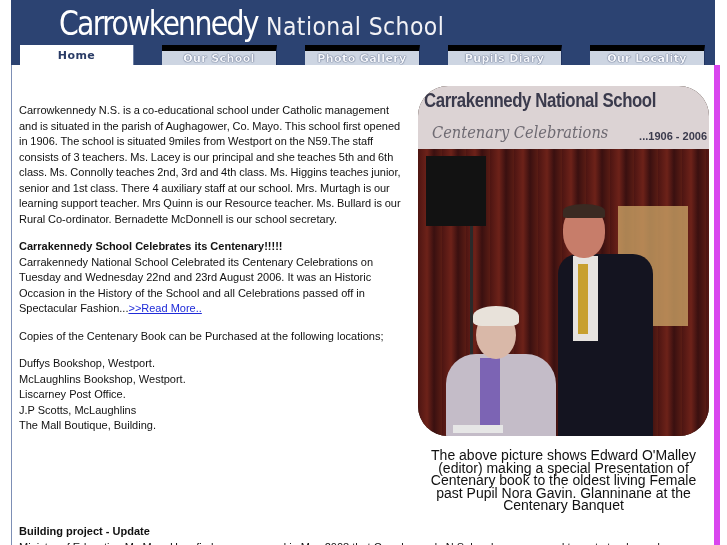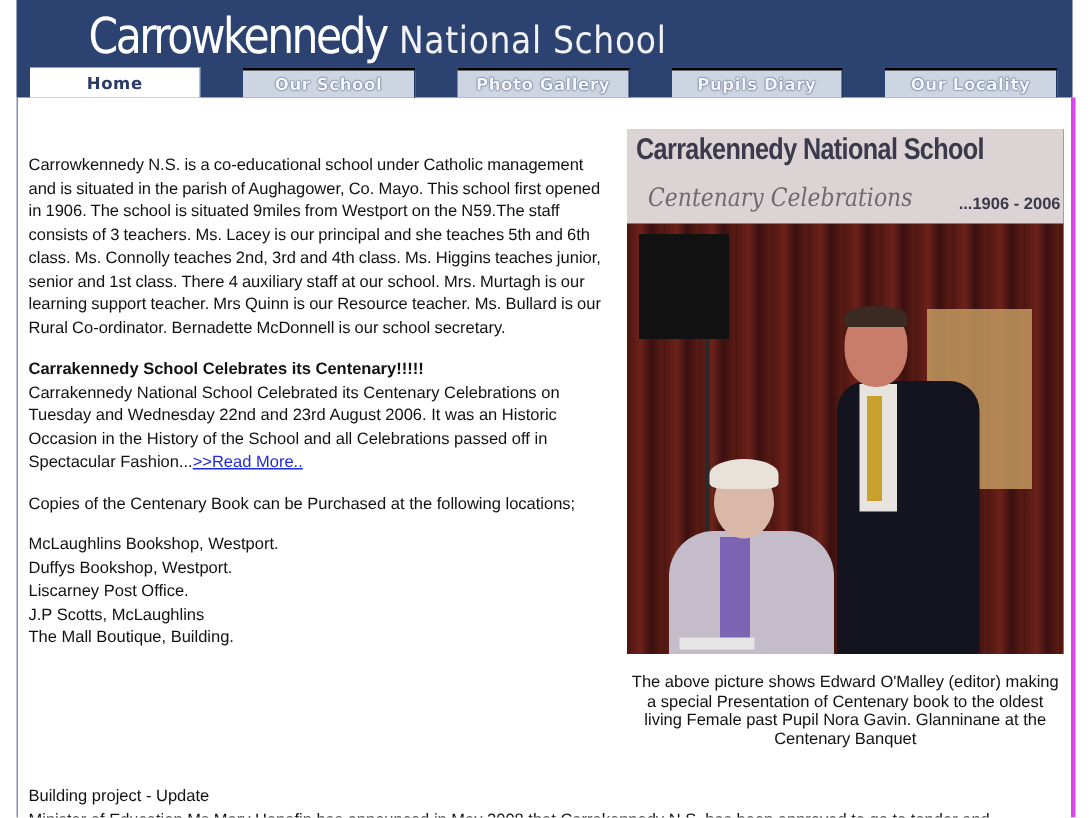--- a/index.html
+++ b/index.html
@@ -8,35 +8,35 @@
   #wrap { position: absolute; left: 11px; top: 0; width: 704px; height: 545px; }
   #header { position: absolute; left: 0; top: 0; width: 704px; height: 65px; background: #2c4372; }
   #site-title { position: absolute; left: 48px; top: 4px; white-space: nowrap; color: #fff; }
   #site-title .t1 { font-family: "DejaVu Sans", sans-serif; font-size: 33px; letter-spacing: -2px;
                     transform: scaleX(0.86); transform-origin: left center; display: inline-block; }
   #site-title .t2 { font-family: "DejaVu Sans", sans-serif; font-size: 25px; letter-spacing: 0.5px;
                     position: absolute; left: 207px; top: 8px; transform: scaleX(0.88); transform-origin: left center;
                     color: #f2f2f6; }
   #nav { position: absolute; left: 9px; top: 45px; height: 20px; display: flex; gap: 28px; }
   .tab { height: 20px; box-sizing: border-box; background: #cdd5e2; border-right: 1px solid #1f3360;
-         border-top: 2px solid #000000; display: flex; align-items: center; justify-content: center;
+         border-top: 6px solid #000000; display: flex; align-items: center; justify-content: center;
          font-family: "DejaVu Sans", sans-serif; font-size: 11px; font-weight: bold; color: #f4f6fb;
          text-shadow: 0 0 1px #3a4a6d, 0 0 1px #3a4a6d; letter-spacing: 0.4px; cursor: pointer; }
   .tab.active { background: #ffffff; color: #2a3c66; text-shadow: none; border-top: none; border-right: 1px solid #6c7ea3; }
   #content { position: absolute; left: 0; top: 65px; width: 702px; height: 480px;
-             border-left: 1px solid #7d8fb5; border-right: 3px solid #d946ef; box-sizing: content-box; }
+             border-left: 1px solid #7d8fb5; border-right: 6px solid #d946ef; box-sizing: content-box; }
   #left-col { position: absolute; left: 7px; top: 38px; width: 388px; font-size: 11px; line-height: 15.5px; }
   #left-col p { margin: 0 0 12px 0; }
   #left-col .intro { word-spacing: -0.3px; }
   #left-col .headline { font-weight: bold; margin-bottom: 0; }
   #left-col a { color: #1f2bd8; }
   #left-col .loc-list { margin: 0; }
   #left-col .loc-list div { height: 15.5px; }
   #photo-block { position: absolute; left: 406px; top: 21px; width: 291px; }
-  #photo { width: 291px; height: 350px; position: relative; overflow: hidden; background: #2b1a12; }
+  #photo { width: 291px; height: 350px; position: relative; overflow: hidden; background: #2b1a12; border-radius: 30px; }
   #photo .banner { position: absolute; left: 0; top: 0; width: 291px; height: 63px; background: #dcd3d4; }
   #photo .banner .b1 { position: absolute; left: 6px; top: 3px; font-family: "Liberation Sans", sans-serif;
                         font-weight: bold; font-size: 20px; color: #3a3a4c; transform: scaleX(0.84);
                         transform-origin: left top; white-space: nowrap; letter-spacing: -0.5px; }
   #photo .banner .b2 { position: absolute; left: 14px; top: 36px; font-family: "DejaVu Serif", serif;
                         font-style: italic; font-size: 17px; color: #6e6a72; white-space: nowrap;
                         transform: scaleX(0.86); transform-origin: left top; }
   #photo .banner .b3 { position: absolute; right: 2px; top: 44px; font-family: "Liberation Sans", sans-serif;
                         font-weight: bold; font-size: 11px; color: #3a3a4c; text-align: center; }
   #photo .curtain { position: absolute; top: 63px; width: 291px; height: 287px;
@@ -47,23 +47,23 @@
   #photo .man-body { position: absolute; left: 140px; top: 168px; width: 95px; height: 182px; background: #141420; border-radius: 20px 20px 0 0; }
   #photo .man-shirt { position: absolute; left: 155px; top: 170px; width: 25px; height: 85px; background: #e7e3df; }
   #photo .man-tie { position: absolute; left: 160px; top: 178px; width: 10px; height: 70px; background: #c8a02e; }
   #photo .man-head { position: absolute; left: 145px; top: 120px; width: 42px; height: 52px; background: #c77d6a; border-radius: 45% 45% 48% 48%; }
   #photo .man-hair { position: absolute; left: 145px; top: 118px; width: 42px; height: 14px; background: #3a2a22; border-radius: 50% 50% 10% 10%; }
   #photo .lady-body { position: absolute; left: 28px; top: 268px; width: 110px; height: 82px; background: #c4bcc8; border-radius: 30px 30px 0 0; }
   #photo .lady-scarf { position: absolute; left: 62px; top: 272px; width: 20px; height: 70px; background: #7c64b4; }
   #photo .lady-head { position: absolute; left: 58px; top: 225px; width: 40px; height: 48px; background: #d9b8a8; border-radius: 50%; }
   #photo .lady-hair { position: absolute; left: 55px; top: 220px; width: 46px; height: 20px; background: #e8e2da; border-radius: 50% 50% 20% 20%; }
   #photo .book { position: absolute; left: 35px; top: 339px; width: 50px; height: 8px; background: #e6e6e6; }
-  #caption { margin-top: 13px; width: 291px; text-align: center; font-size: 11px; line-height: 12.5px; color: #111; }
+  #caption { margin-top: 13px; width: 291px; text-align: center; font-size: 14px; line-height: 12.5px; color: #111; }
   #building { position: absolute; left: 7px; top: 459px; width: 690px; font-size: 11px; line-height: 15.5px; }
-  #building .bh { font-weight: normal; }
+  #building .bh { font-weight: bold; }
   #building .bt { white-space: nowrap; overflow: hidden; }
 </style>
 </head>
 <body>
 
 <div id="wrap">
   <div id="header">
     <div id="site-title">
       <span class="t1">Carrowkennedy</span>
       <span class="t2">National School</span>
@@ -90,22 +90,22 @@
     </div>
   </div>
 
   <div id="content">
     <div id="left-col">
       <p class="intro">Carrowkennedy N.S. is a co-educational school under Catholic management and is situated in the parish of Aughagower, Co. Mayo. This school first opened in 1906. The school is situated 9miles from Westport on the N59.The staff consists of 3 teachers. Ms. Lacey is our principal and she teaches 5th and 6th class. Ms. Connolly teaches 2nd, 3rd and 4th class. Ms. Higgins teaches junior, senior and 1st class. There 4 auxiliary staff at our school. Mrs. Murtagh is our learning support teacher. Mrs Quinn is our Resource teacher. Ms. Bullard is our Rural Co-ordinator. Bernadette McDonnell is our school secretary.</p>
       <p class="headline">Carrakennedy School Celebrates its Centenary!!!!!</p>
       <p><span>Carrakennedy National School Celebrated its Centenary Celebrations on Tuesday and Wednesday 22nd and 23rd August 2006. It was an Historic Occasion in the History of the School and all Celebrations passed off in Spectacular Fashion...</span><a href="#">&gt;&gt;Read More..</a></p>
       <p>Copies of the Centenary Book can be Purchased at the following locations;</p>
       <div class="loc-list">
+        <div>Duffys Bookshop, Westport.</div>
         <div>McLaughlins Bookshop, Westport.</div>
-        <div>Duffys Bookshop, Westport.</div>
         <div>Liscarney Post Office.</div>
         <div>J.P Scotts, McLaughlins</div>
         <div>The Mall Boutique, Building.</div>
       </div>
     </div>
 
     <div id="photo-block">
       <div id="photo">
         <div class="curtain"></div>
         <div class="wall"></div>

